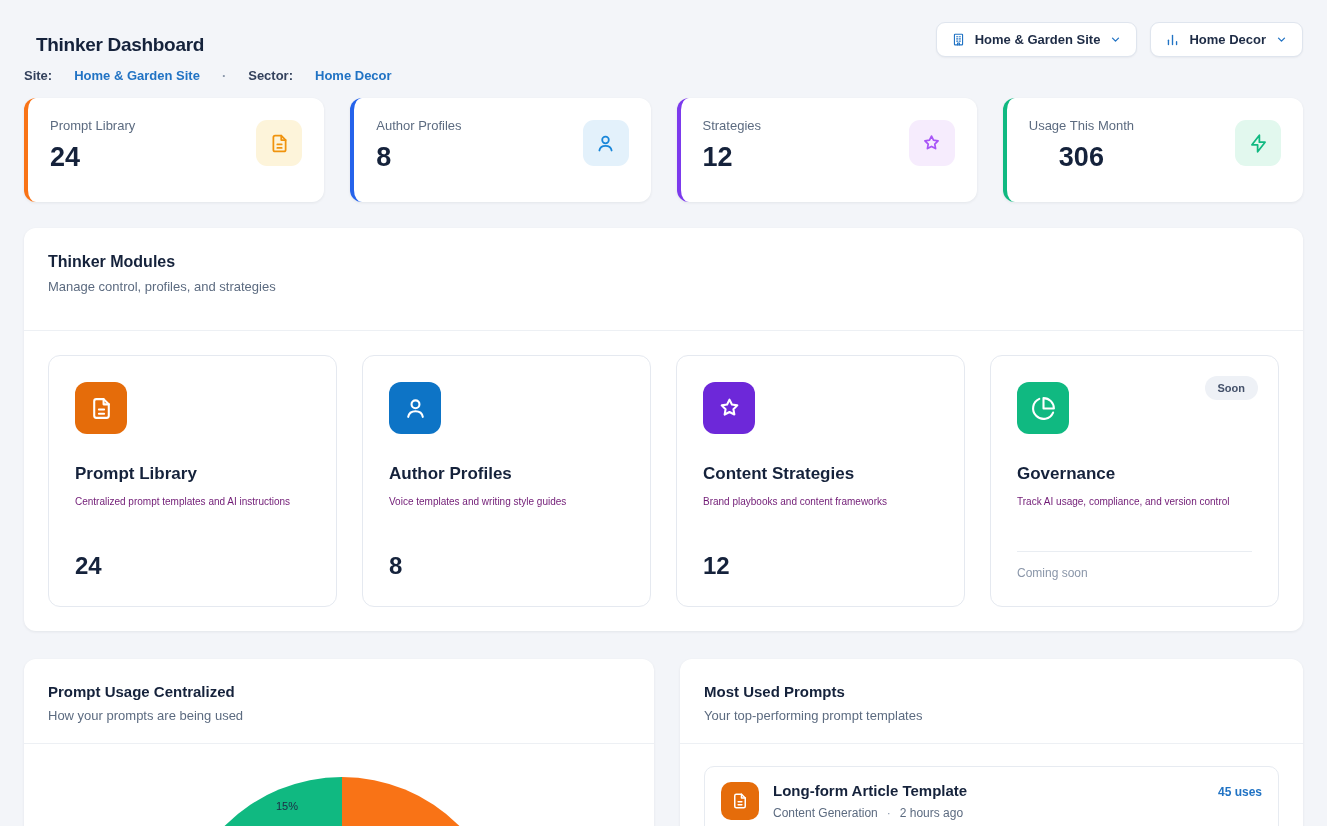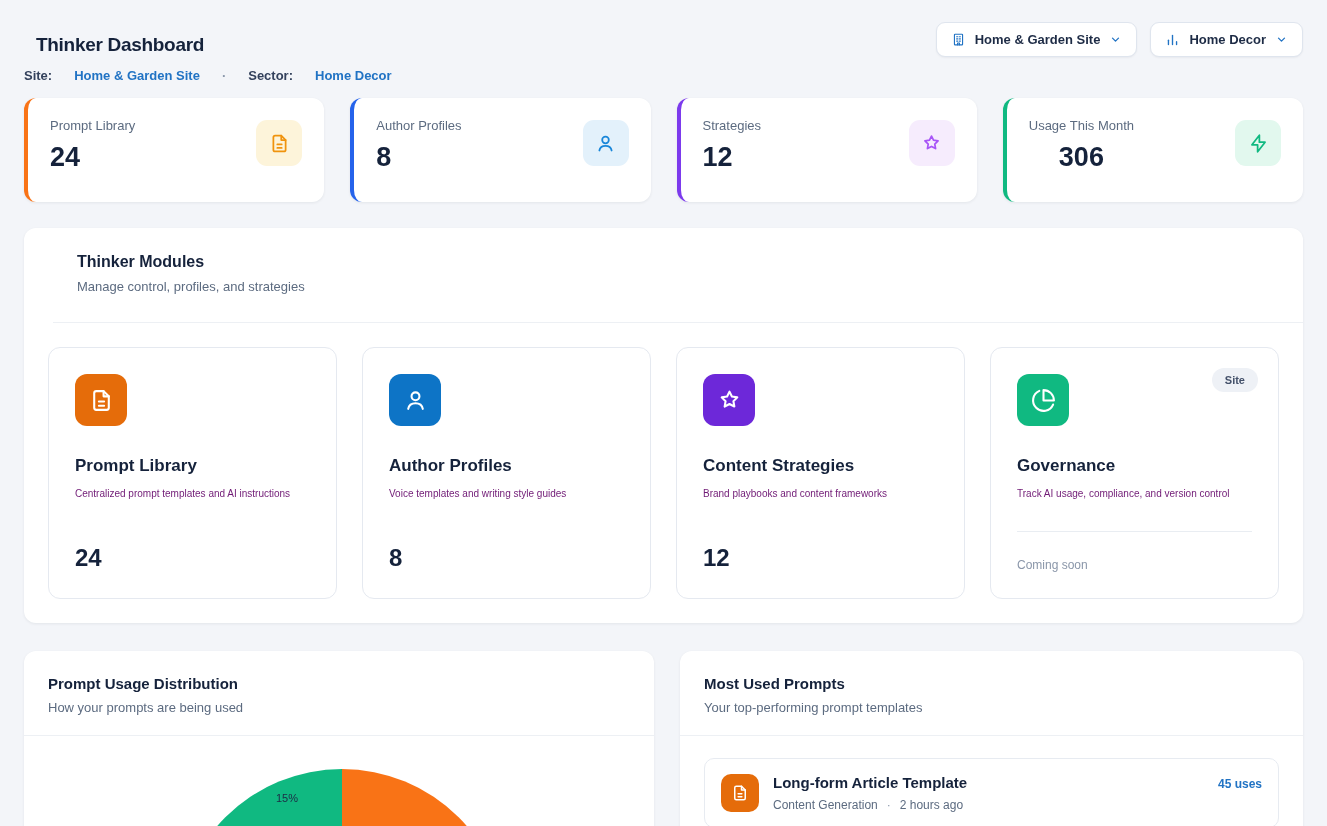--- a/index.html
+++ b/index.html
@@ -35,35 +35,35 @@
     display:flex; justify-content:space-between;
     border-left:4px solid transparent; box-shadow:0 1px 3px rgba(16,24,40,.07);
   }
   .stat-label { font-size:13px; color:#5c6b80; font-weight:500; }
   .stat-value { font-size:27px; font-weight:800; margin-top:9px; color:#15223b; }
   .stat-icon { width:46px; height:46px; border-radius:11px; display:flex; align-items:center; justify-content:center; margin-top:2px; }
   .stat-icon svg { width:21px; height:21px; }
 
   
   .panel { background:#fff; border-radius:12px; margin-top:26px; box-shadow:0 1px 3px rgba(16,24,40,.07); }
-  .panel-head { padding:25px 24px 28px; border-bottom:1px solid #edf0f4;margin-left:29px; }
+  .panel-head { padding:25px 24px 36px; border-bottom:1px solid #edf0f4; }
   .panel-title { font-size:16px; font-weight:700; }
   .panel-sub { font-size:13px; color:#5c6b80; margin-top:8px; }
   .modules-body { padding:24px; display:grid; grid-template-columns:repeat(4,1fr); gap:25px; }
   .module {
     position:relative; border:1px solid #e5e9f0; border-radius:12px; padding:26px;
     min-height:252px; display:flex; flex-direction:column; background:#fff; cursor:pointer;
   }
   .module-icon { width:52px; height:52px; border-radius:12px; display:flex; align-items:center; justify-content:center; color:#fff; }
   .module-icon svg { width:25px; height:25px; }
   .module-title { font-size:17px; font-weight:700; margin-top:30px; }
   .module-desc { font-size:10px; color:#701a75; margin-top:10px; line-height:1.55; padding-right:8px; }
   .module-value { font-size:24px; font-weight:800; margin-top:auto; }
   .module-soon { position:absolute; top:20px; right:20px; background:#eef1f6; color:#44516a; font-size:11px; font-weight:700; padding:6px 13px; border-radius:999px; }
-  .module-foot { margin-top:auto; border-top:1px solid #e9edf2; padding-top:26px; font-size:12px; color:#8a96a9; }
+  .module-foot { margin-top:auto; border-top:1px solid #e9edf2; padding-top:14px; font-size:12px; color:#8a96a9; }
 
   
   .bottom { display:grid; grid-template-columns:630px 1fr; gap:26px; margin-top:28px; }
   .bcard { background:#fff; border-radius:12px; height:430px; box-shadow:0 1px 3px rgba(16,24,40,.07); overflow:hidden; }
   .bcard-head { padding:24px 24px 20px; border-bottom:1px solid #edf0f4; }
   .bcard-title { font-size:15px; font-weight:700; }
   .bcard-sub { font-size:13px; color:#5c6b80; margin-top:8px; }
 
   .chart-area { position:relative; height:340px; }
   .donut { position:absolute; left:153px; top:33px; width:330px; height:330px; border-radius:50%; }
@@ -241,38 +241,38 @@
           <svg viewBox="0 0 24 24">
               <use href="#i-star"></use>
             </svg>
         </div>
         <div class="module-title">Content Strategies</div>
         <div class="module-desc">Brand playbooks and content frameworks</div>
         <div class="module-value">12</div>
       </div>
 
       <div class="module">
-        <div class="module-soon">Site</div>
+        <div class="module-soon">Soon</div>
         <div class="module-icon" style="background: rgb(16, 185, 129);">
           <svg viewBox="0 0 24 24">
               <use href="#i-pie"></use>
             </svg>
         </div>
         <div class="module-title">Governance</div>
         <div class="module-desc">Track AI usage, compliance, and version control</div>
         <div class="module-foot">Coming soon</div>
       </div>
     </div>
   </div>
 
   <div class="bottom">
 
     <div class="bcard">
       <div class="bcard-head">
-        <div class="bcard-title">Prompt Usage Distribution</div>
+        <div class="bcard-title">Prompt Usage Centralized</div>
         <div class="bcard-sub">How your prompts are being used</div>
       </div>
       <div class="chart-area">
         <div class="donut" style="background: conic-gradient(rgb(249, 115, 22) 0%, rgb(249, 115, 22) 45%, rgb(37, 99, 235) 45%, rgb(37, 99, 235) 70%, rgb(124, 58, 237) 70%, rgb(124, 58, 237) 85%, rgb(16, 185, 129) 85%, rgb(16, 185, 129) 100%);"></div>
         <div class="donut-label">15%</div>
       </div>
     </div>
 
     <div class="bcard">
       <div class="bcard-head">

